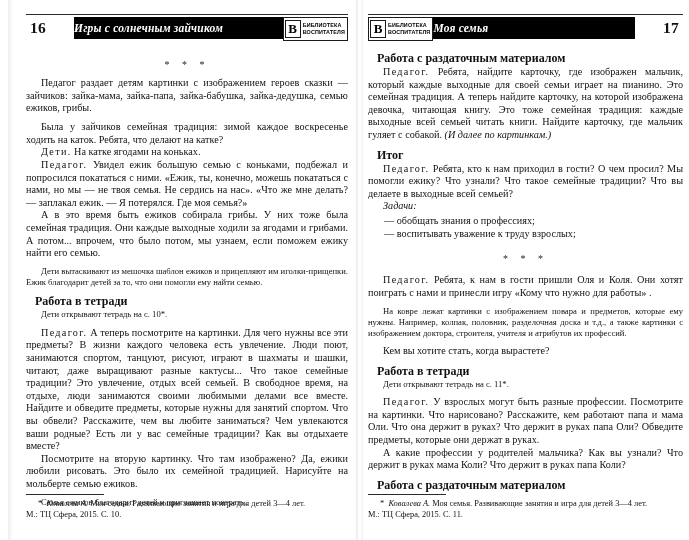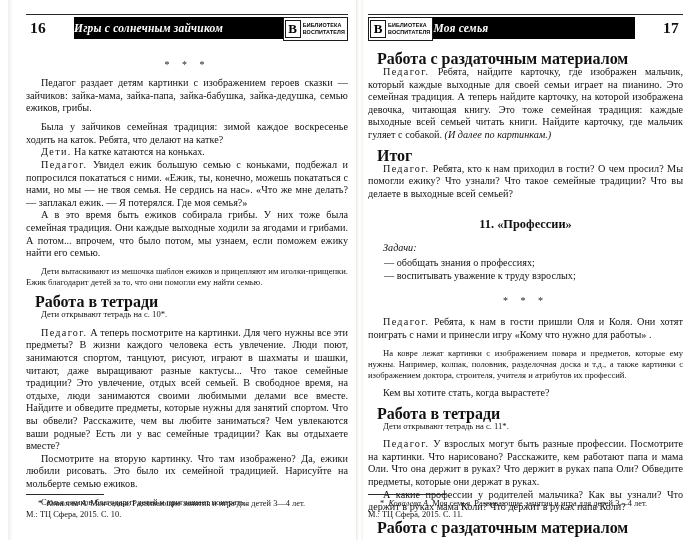--- a/index.html
+++ b/index.html
@@ -141,21 +141,21 @@
   }
   p.gap   { margin-top: 6.5px; }
   p.small {
     font-size: 8.6px;
     line-height: 11px;
   }
   .sp { letter-spacing: 1.3px; }
 
   h3.sub {
     margin: 7px 0 1px 0;
-    font-size: 16px;
+    font-size: 12px;
     font-weight: 700;
     text-indent: 9px;
     line-height: 13px;
   }
   h2.section {
     margin: 17px 0 11px 0;
     font-size: 12.4px;
     font-weight: 700;
     text-align: center;
     text-indent: 0;
@@ -244,21 +244,21 @@
 
     <div class="body">
 
       <div class="stars">* * *</div>
 
 
       <p class="gap">Педагог раздает детям картинки с изображением героев сказки — зайчиков: зайка-мама, зайка-папа, зайка-бабушка, зайка-дедушка, семью ежиков, грибы.</p>
 
       <p class="gap">Была у зайчиков семейная традиция: зимой каждое воскресенье ходить на каток. Ребята, что делают на катке?</p>
 
-      <p><span class="sp">Дети.</span><span> На катке катаются на коньках.</span></p>
+      <p><span class="sp">Дети.</span><span> На катке ягодами на коньках.</span></p>
 
       <p><span class="sp">Педагог.</span><span> Увидел ежик большую семью с коньками, подбежал и попросился покататься с ними. «Ежик, ты, конечно, можешь покататься с нами, но мы — не твоя семья. Не сердись на нас». «Что же мне делать? — заплакал ежик. — Я потерялся. Где моя семья?»</span></p>
 
       <p>А в это время быть ежиков собирала грибы. У них тоже была семейная традиция. Они каждые выходные ходили за ягодами и грибами. А потом... впрочем, что было потом, мы узнаем, если поможем ежику найти его семью.</p>
 
       <p class="gap small">Дети вытаскивают из мешочка шаблон ежиков и прицепляют им иголки-прищепки. Ежик благодарит детей за то, что они помогли ему найти семью.</p>
 
       <h3 class="sub">Работа в тетради</h3>
 
       <p class="small">Дети открывают тетрадь на с. 10*.</p>
@@ -300,21 +300,20 @@
     <div class="body">
 
       <h3 class="sub" style="margin-top:2px;">Работа с раздаточным материалом</h3>
 
       <p><span class="sp">Педагог.</span><span> Ребята, найдите карточку, где изображен мальчик, который каждые выходные для своей семьи играет на пианино. Это семейная традиция. А теперь найдите карточку, на которой изображена девочка, читающая книгу. Это тоже семейная традиция: каждые выходные всей семьей читать книги. Найдите карточку, где мальчик гуляет с собакой. </span><em>(И далее по картинкам.)</em></p>
 
       <h3 class="sub">Итог</h3>
 
       <p><span class="sp">Педагог.</span><span> Ребята, кто к нам приходил в гости? О чем просил? Мы помогли ежику? Что узнали? Что такое семейные традиции? Что вы делаете в выходные всей семьей?</span></p>
 
-      <h2 class="section">11. «Профессии»</h2>
 
       <p class="tasks-label">Задачи:</p>
 
       <ul class="dashes">
         <li>— обобщать знания о профессиях;</li>
         <li>— воспитывать уважение к труду взрослых;</li>
       </ul>
 
       <div class="stars stars-tall">* * *</div>
 

